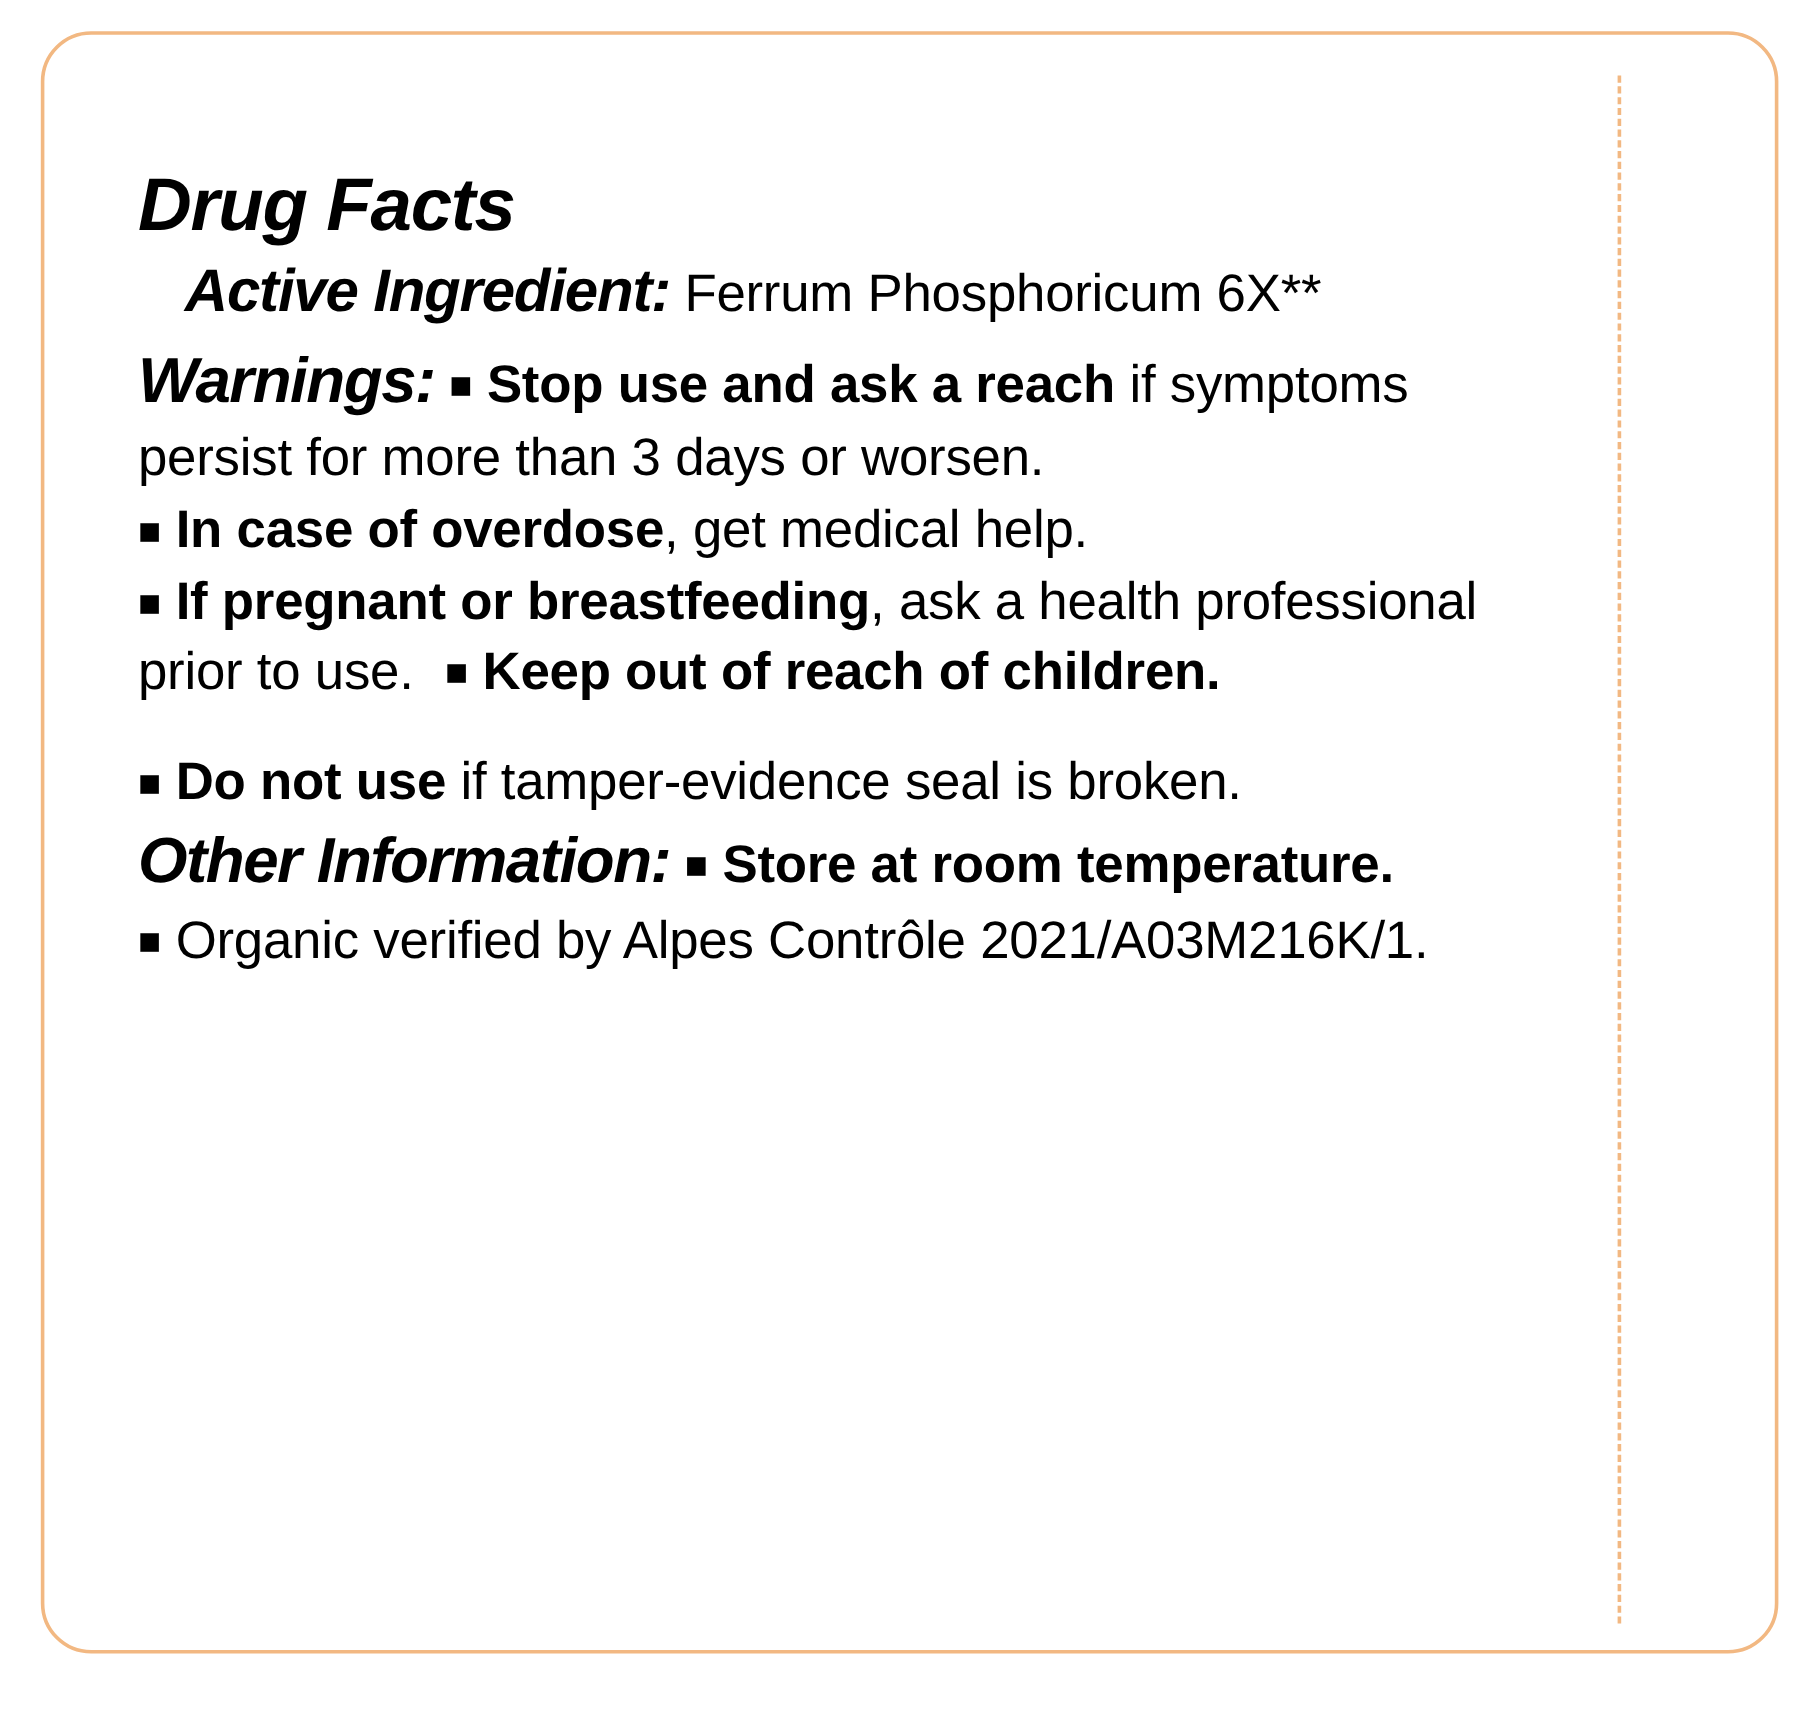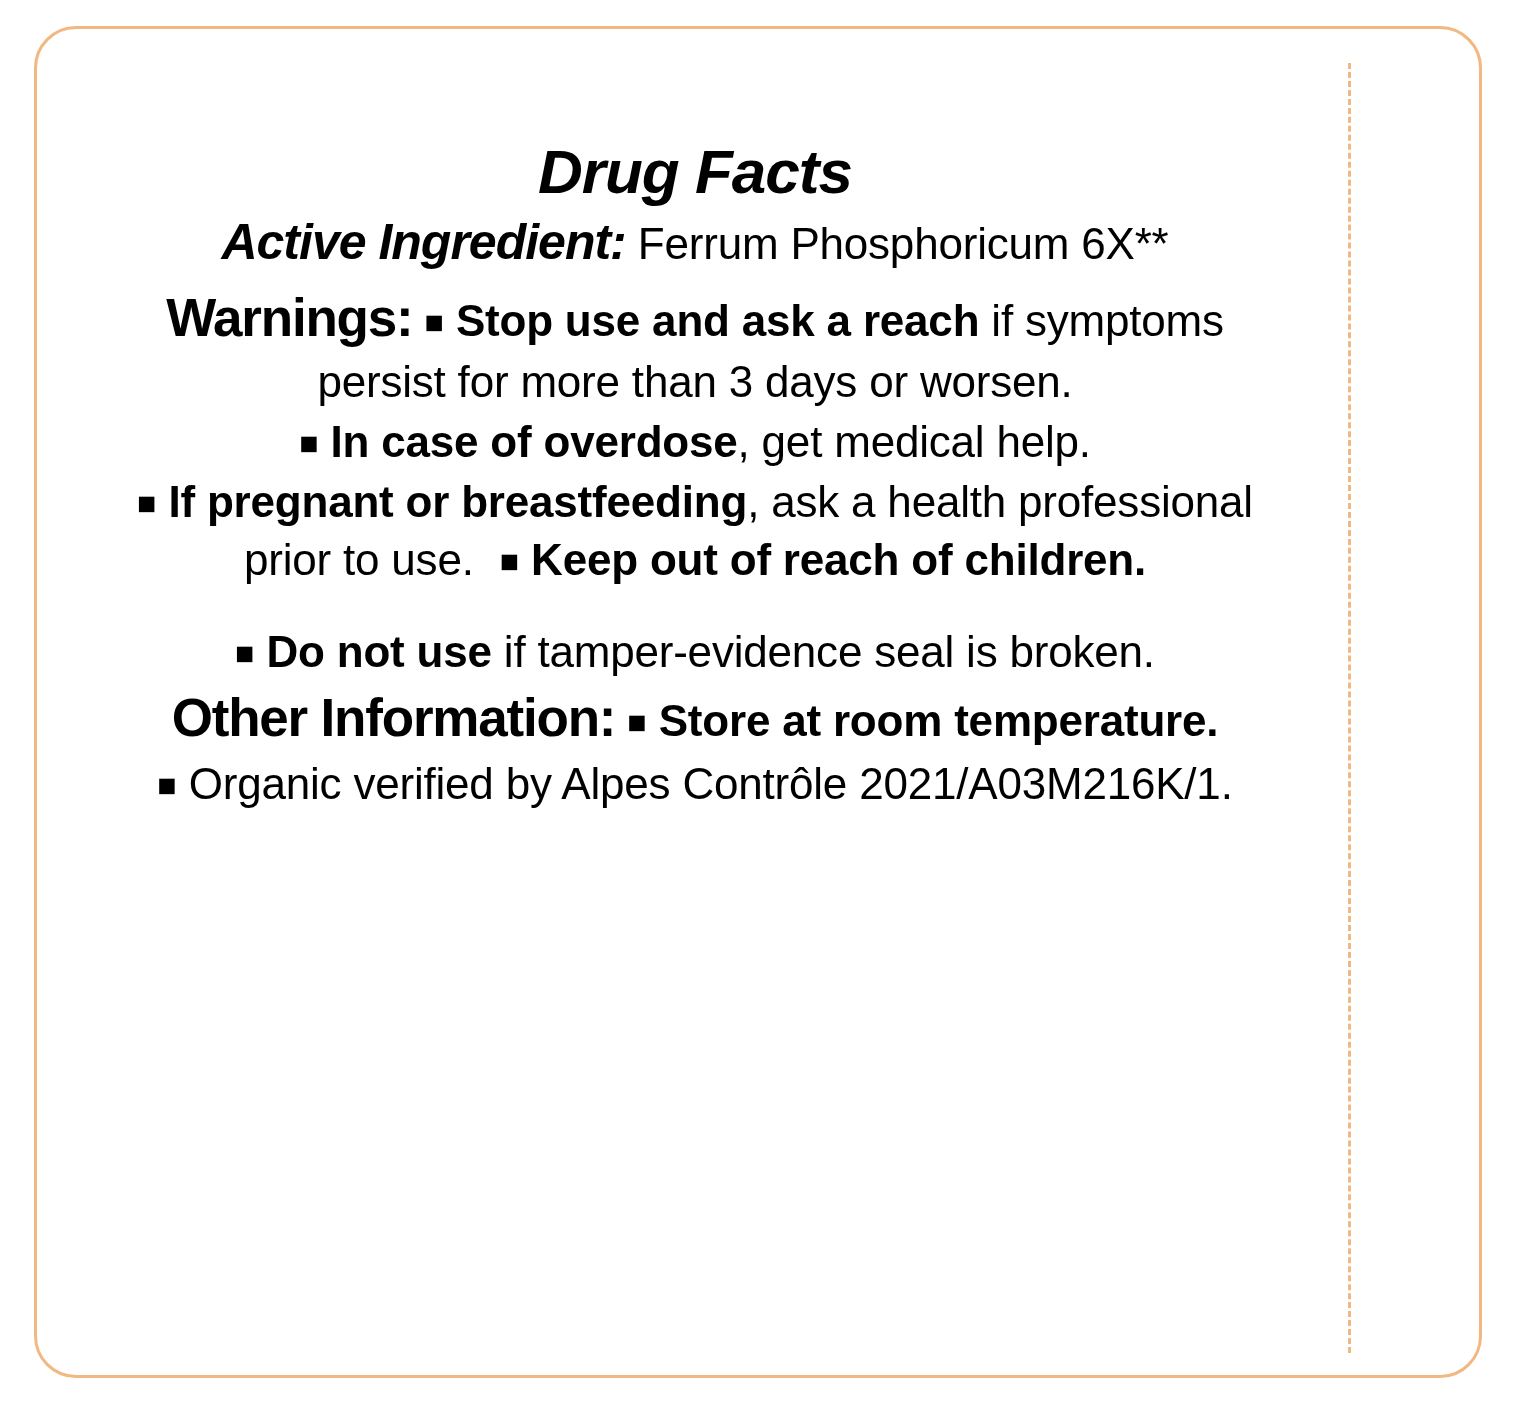--- a/index.html
+++ b/index.html
@@ -18,21 +18,20 @@
   #label-card {
     position: absolute;
     left: 34px;
     top: 26px;
     width: 1448px;
     height: 1352px;
     border: 3px solid #f2b882;
     border-radius: 42px;
     box-sizing: border-box;
     background: #ffffff;
-    text-align: center;
   }
 
   
   #fold-line {
     position: absolute;
     left: 1311px;
     top: 34px;
     width: 0;
     height: 1290px;
     border-left: 3px dashed #f2b882;
@@ -56,32 +55,34 @@
 
   .para {
     font-size: 44px;
     line-height: 1.32;
     margin: 0 0 2px 0;
     letter-spacing: -0.2px;
   }
 
   .para.tight {
     margin-bottom: 0;
+    margin-left: 39px;
   }
 
   .heading-inline {
     font-size: 50px;
     font-weight: bold;
     font-style: italic;
     letter-spacing: -1px;
   }
 
   .heading-big {
     font-size: 53px;
     font-weight: bold;
+    font-style: italic;
     letter-spacing: -1.2px;
   }
 
   .b {
     font-weight: bold;
   }
 
   .bullet {
     font-size: 32px;
     vertical-align: 3px;

